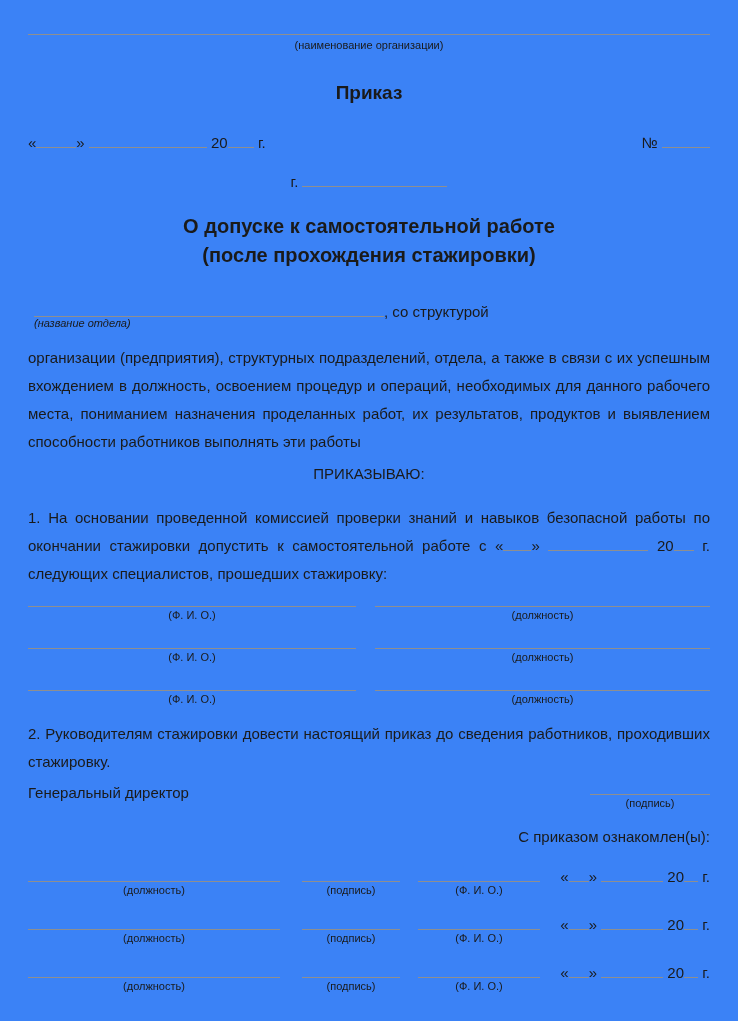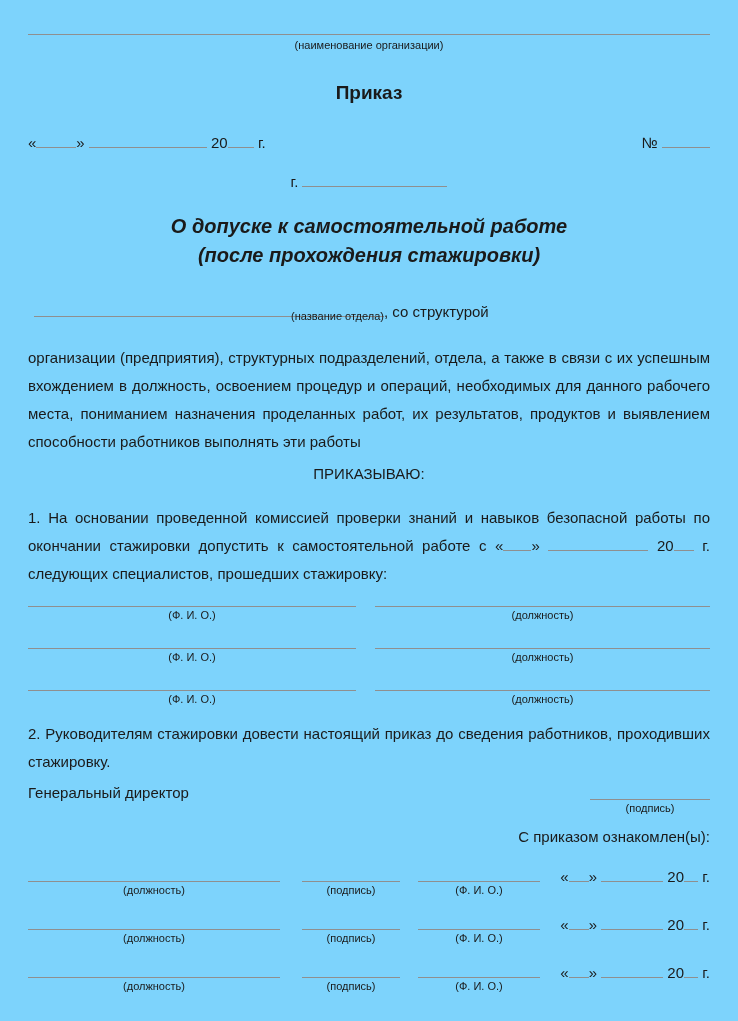--- a/index.html
+++ b/index.html
@@ -2,61 +2,61 @@
 <html lang="ru"><head>
 <meta charset="utf-8">
 <style>
   html,body{margin:0;padding:0;background:#ffffff;}
   .page{
     position:relative;
     width:738px;height:1021px;
     box-sizing:border-box;
     padding:0 28px;
     overflow:hidden;
-    background:#7dd3fc;
+    background:#3b82f6;
     color:#1a1a1a;
     font-family:"Liberation Sans","DejaVu Sans",sans-serif;
     font-size:15px;line-height:28px;
   }
   
   .bl{display:inline-block;border-bottom:1px solid #8f8f8f;height:12px;vertical-align:baseline;}
   .w14{width:14px}.w20{width:20px}.w26{width:26px}.w28{width:28px}
   .w40{width:40px}.w48{width:48px}.w62{width:62px}.w100{width:100px}.w118{width:118px}.w145{width:145px}
   .cap{font-size:11px;line-height:13px;color:#1a1a1a;}
   .center{text-align:center;}
   .nowrap{white-space:nowrap;}
 
   .org-line{margin-top:34px;border-bottom:1.5px solid #8f8f8f;height:0;}
   .org-cap{margin-top:4px;}
 
   .doc-title{margin:28px 0 0 0;font-size:19px;line-height:26px;font-weight:bold;text-align:center;}
 
   .date-row{display:flex;justify-content:space-between;align-items:baseline;margin-top:26px;line-height:21px;}
   .city-row{margin-top:18px;text-align:center;line-height:21px;}
 
-  .subject{margin:20px 0 0 0;font-size:20px;line-height:29px;font-weight:bold;text-align:center;font-style:italic;}
+  .subject{margin:20px 0 0 0;font-size:20px;line-height:29px;font-weight:bold;text-align:center;}
 
   .p{margin:0;text-align:justify;}
   .intro{margin-top:28px;}
   .tail{margin-top:18px;}
   .resolve{margin-top:4px;text-align:center;}
   .item1{margin-top:16px;}
   .item2{margin-top:8px;}
 
   .blank-captioned{position:relative;display:inline-block;width:350px;height:12px;border-bottom:1px solid #8f8f8f;margin-left:6px;}
-  .blank-captioned .dept-cap{position:absolute;top:6px;left:0;width:100%;text-align:right;white-space:nowrap;}
+  .blank-captioned .dept-cap{position:absolute;top:13px;left:0;width:100%;text-align:left;white-space:nowrap;font-style:italic;}
 
   .spec-rows{margin-top:6px;}
   .spec-row{display:flex;margin-bottom:14px;}
   .spec-col-fio{flex:0 0 328px;}
   .spec-col-pos{flex:1;margin-left:19px;}
   .col-line{border-bottom:1px solid #8f8f8f;height:12px;}
   .col-cap{text-align:center;padding-top:2px;}
 
-  .dir-row{display:flex;align-items:center;margin-top:6px;}
+  .dir-row{display:flex;align-items:flex-start;margin-top:6px;}
   .dir-label{white-space:nowrap;padding-bottom:16px;line-height:21px;}
   .dir-col-sig{width:120px;margin-left:auto;}
   .dir-col-name{width:272px;margin-left:15px;}
 
   .ack-heading{margin-top:4px;text-align:right;}
   .ack-rows{margin-top:18px;}
   .ack-row{display:flex;align-items:flex-start;}
   .ack-row + .ack-row{margin-top:20px;}
   .ack-col-pos{flex:0 0 252px;}
   .ack-col-sig{flex:0 0 98px;margin-left:22px;}

